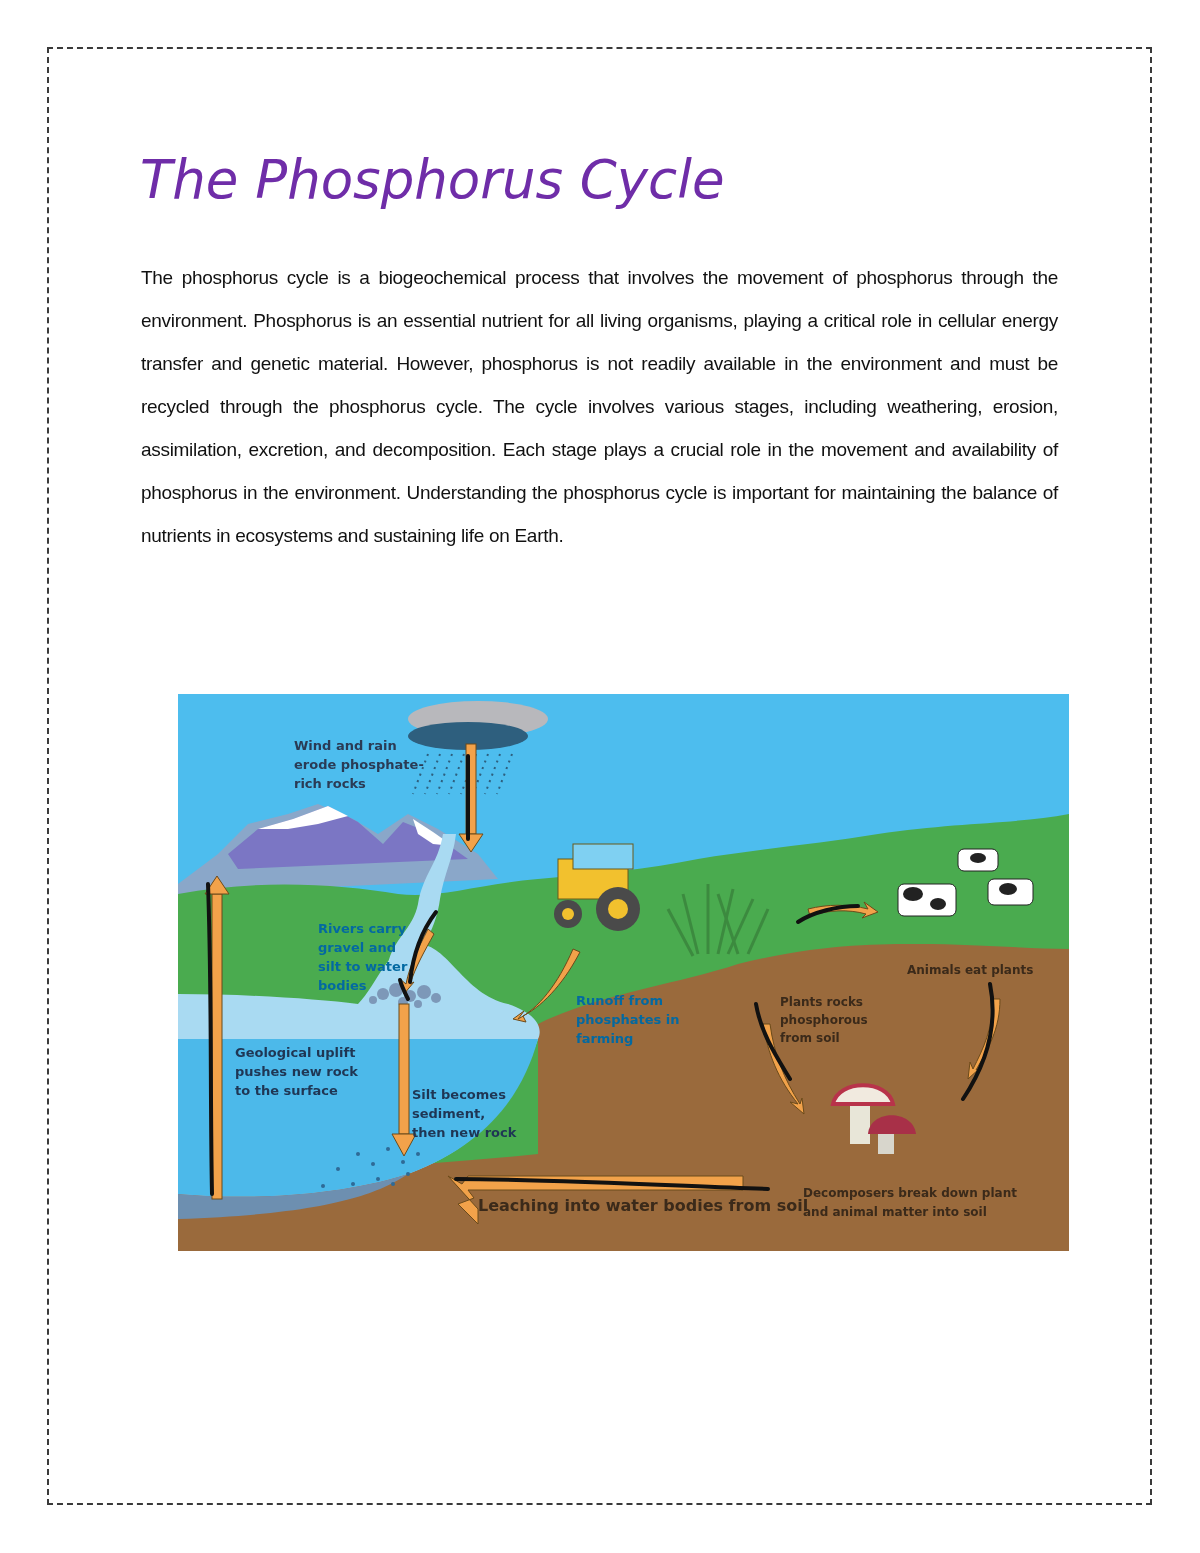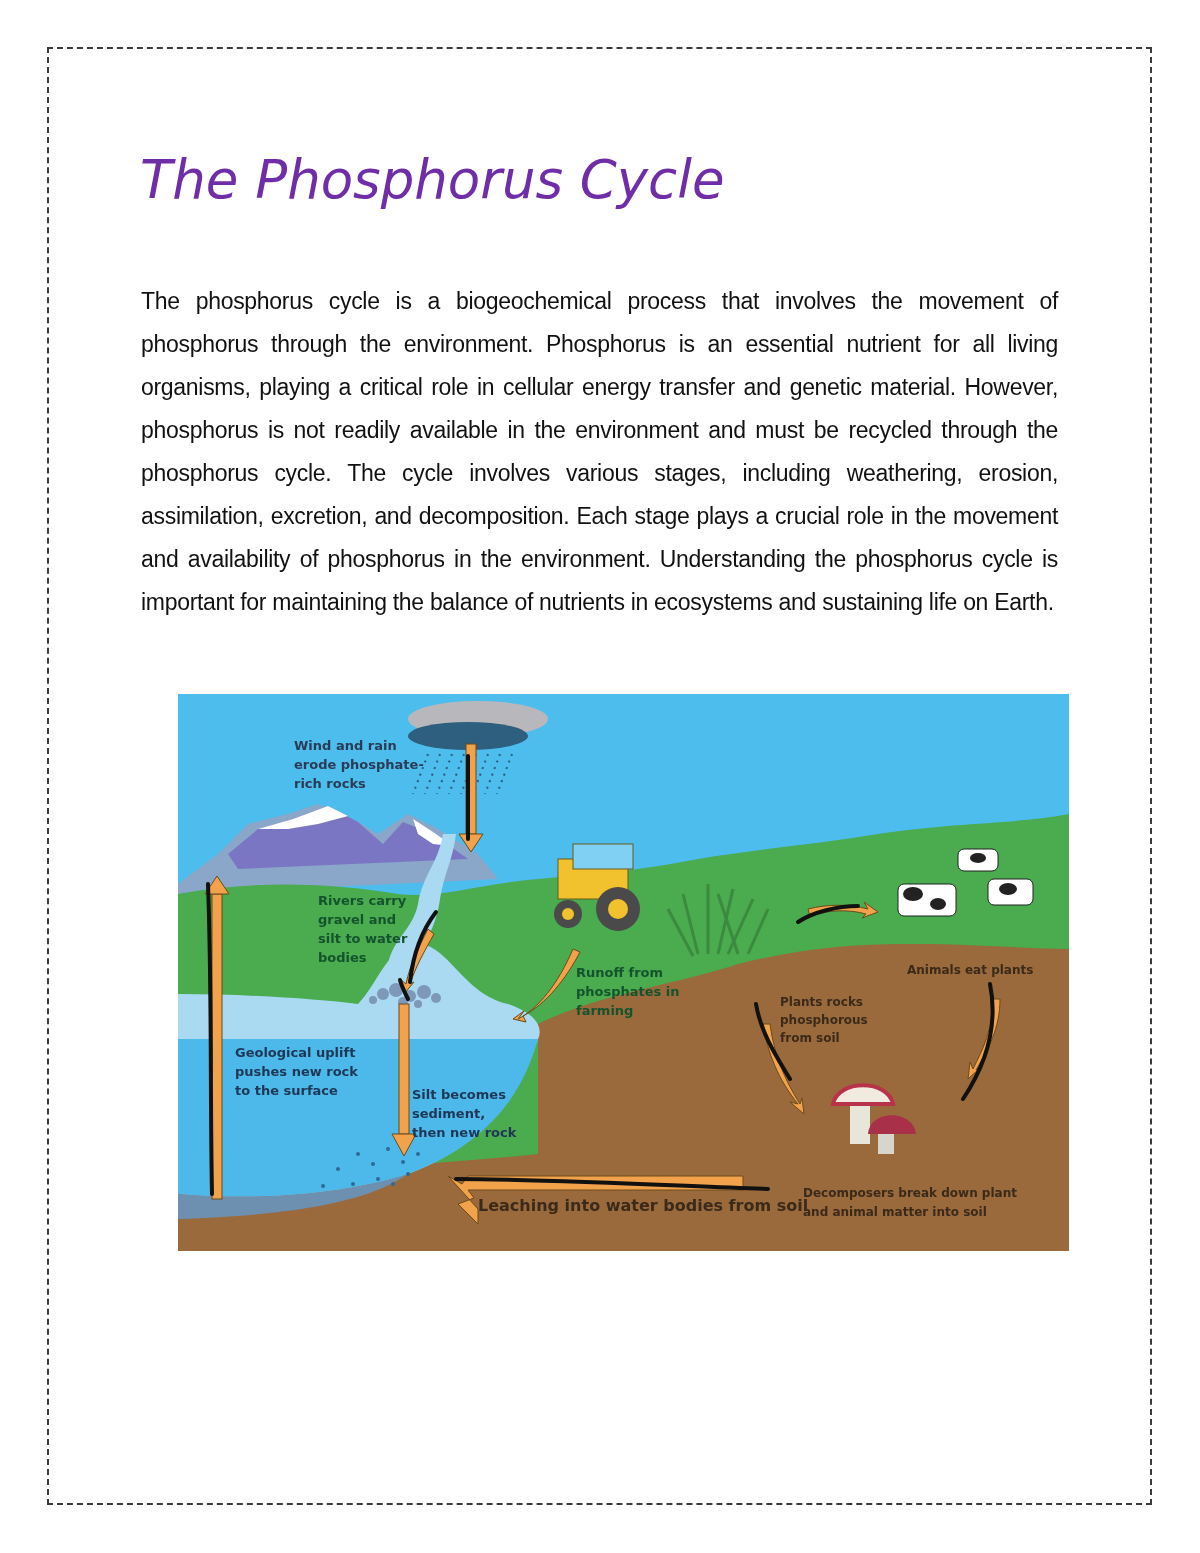--- a/index.html
+++ b/index.html
@@ -8,35 +8,35 @@
       position: absolute; left: 47px; top: 47px; width: 1105px; height: 1458px;
       border: 2px dashed #3a3a3a; box-sizing: border-box;
     }
     .title {
       position: absolute; left: 140px; top: 148px;
       font-family: "DejaVu Sans", sans-serif; font-style: italic; font-weight: normal;
       font-size: 54px; color: #6f2da8; letter-spacing: 0px; margin: 0;
       transform: scaleX(0.98); transform-origin: left top;
     }
     .body-text {
-      position: absolute; left: 141px; top: 280px; width: 917px;
+      position: absolute; left: 141px; top: 256px; width: 917px;
       font-family: "Liberation Sans Narrow", "Liberation Sans", sans-serif;
-      font-size: 23px; line-height: 43px; color: #111111; text-align: justify; margin: 0;
+      font-size: 19px; line-height: 43px; color: #111111; text-align: justify; margin: 0;
       letter-spacing: -0.3px;
     }
     .diagram {
       position: absolute; left: 178px; top: 694px; width: 891px; height: 557px; overflow: hidden;
     }
     .diagram svg { display: block; }
     .lbl {
       position: absolute; font-family: "DejaVu Sans", sans-serif; font-weight: bold;
       font-size: 13px; line-height: 19px; white-space: pre-line;
     }
     .lbl.sky { color: #2a3b55; }
-    .lbl.green { color: #14532d; }
+    .lbl.green { color: #0369a1; margin-top: 28px; }
     .lbl.water { color: #1f3654; }
     .lbl.soil { color: #3b2a1a; }
     .diag-title {
       position: absolute; left: 440px; top: 18px; font-family: "DejaVu Sans", sans-serif;
       font-weight: bold; font-size: 32px; color: #222a33; white-space: nowrap; letter-spacing: -0.5px;
     }
   </style>
 </head>
 <body>
 

